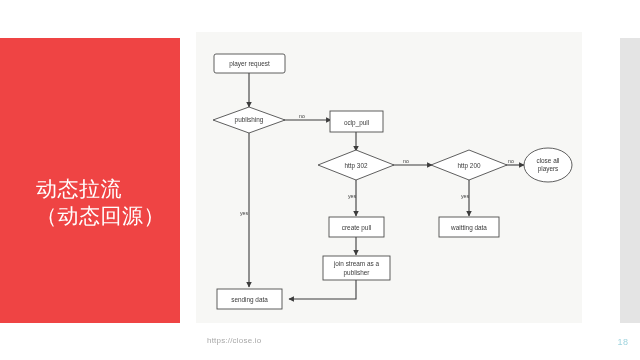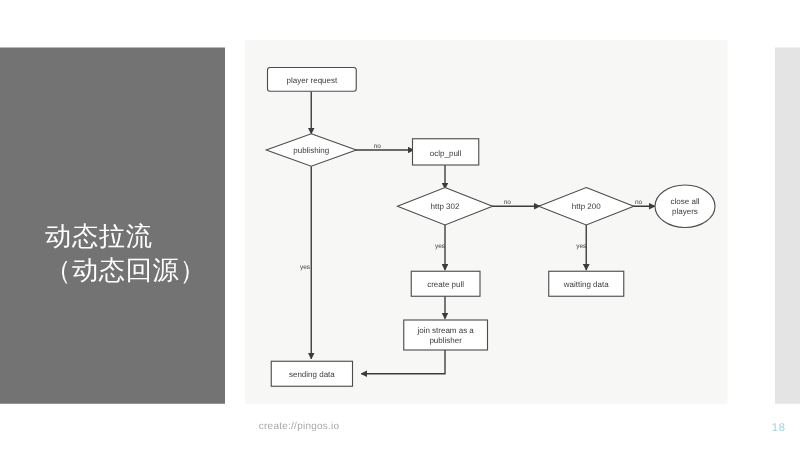--- a/index.html
+++ b/index.html
@@ -22,21 +22,21 @@
     background: #ffffff;
   }
 
   
   #title-panel {
     position: absolute;
     left: 0px;
     top: 38px;
     width: 180px;
     height: 285px;
-    background: #737373;
+    background: #ef4444;
   }
   #title-text {
     position: absolute;
     left: 36px;
     top: 138px;
     color: #ffffff;
     font-size: 21px;
     line-height: 27px;
     letter-spacing: 0.5px;
     white-space: pre;
@@ -204,16 +204,16 @@
       <text class="fc-label" x="160.5" y="234" text-anchor="middle">join stream as a</text>
       <text class="fc-label" x="160.5" y="242.5" text-anchor="middle">publisher</text>
     </g>
 
     <g>
       <rect class="fc-shape" x="21" y="257" width="65" height="20"></rect>
       <text class="fc-label" x="53.5" y="269.5" text-anchor="middle">sending data</text>
     </g>
   </svg>
 
-  <div id="footer-url">create://pingos.io</div>
+  <div id="footer-url">https://close.io</div>
   <div id="page-number">18</div>
 
 </div>
 
 </body></html>

